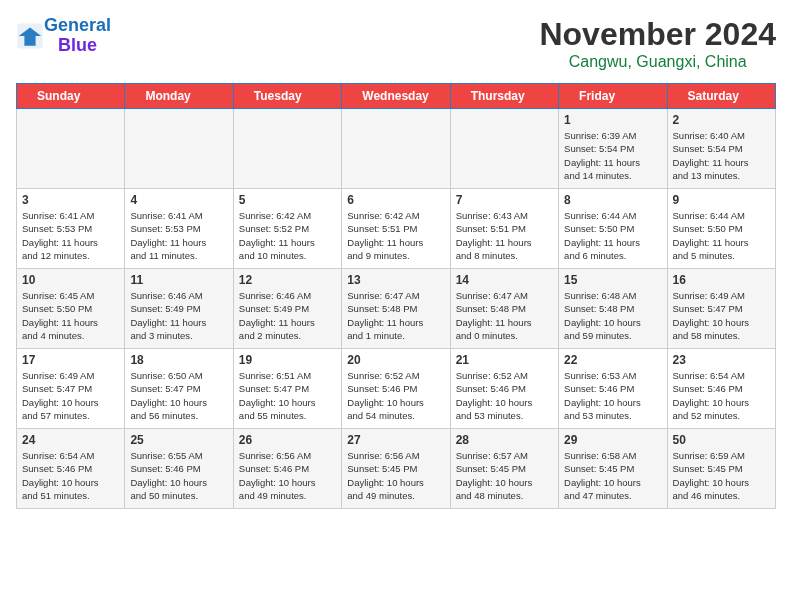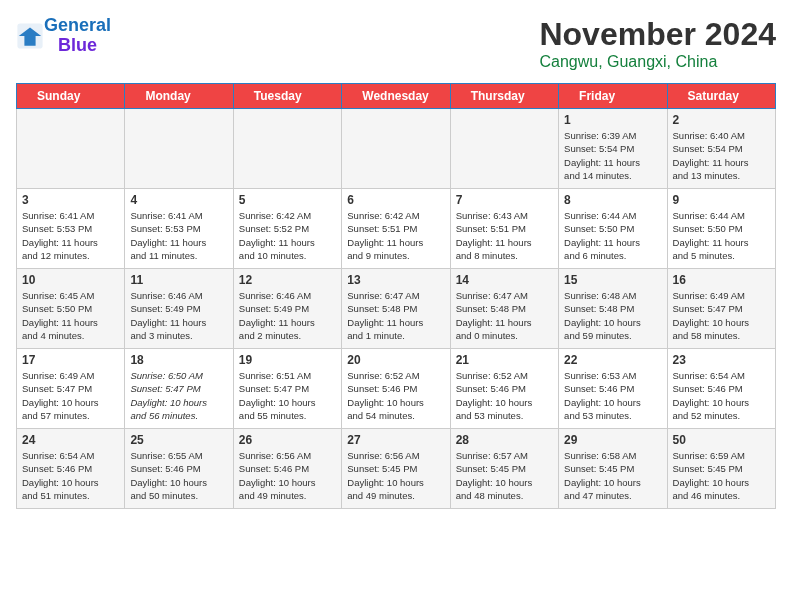--- a/index.html
+++ b/index.html
@@ -26,21 +26,21 @@
       font-weight: bold;
       color: #333;
       line-height: 1.1;
     }
     .logo-text span { color: #1a6fba; }
     .logo-icon {
       width: 28px;
       height: 28px;
     }
     .title-block {
-      text-align: left;
+      text-align: center;
       margin-left: 48px;
     }
     .cal-title {
       font-size: 32px;
       font-weight: bold;
       color: #333;
     }
     .cal-subtitle {
       font-size: 16px;
       color: #15803d;
@@ -247,21 +247,21 @@
       <tr>
         <td>
           <span class="day-num">17</span>
           <div class="day-info" style="white-space: pre-line;">Sunrise: 6:49 AM
 Sunset: 5:47 PM
 Daylight: 10 hours
 and 57 minutes.</div>
         </td>
         <td>
           <span class="day-num">18</span>
-          <div class="day-info" style="white-space: pre-line; font-style: italic;">Sunrise: 6:50 AM
+          <div class="day-info" style="white-space: pre-line;">Sunrise: 6:50 AM
 Sunset: 5:47 PM
 Daylight: 10 hours
 and 56 minutes.</div>
         </td>
         <td>
           <span class="day-num">19</span>
           <div class="day-info" style="white-space: pre-line;">Sunrise: 6:51 AM
 Sunset: 5:47 PM
 Daylight: 10 hours
 and 55 minutes.</div>

